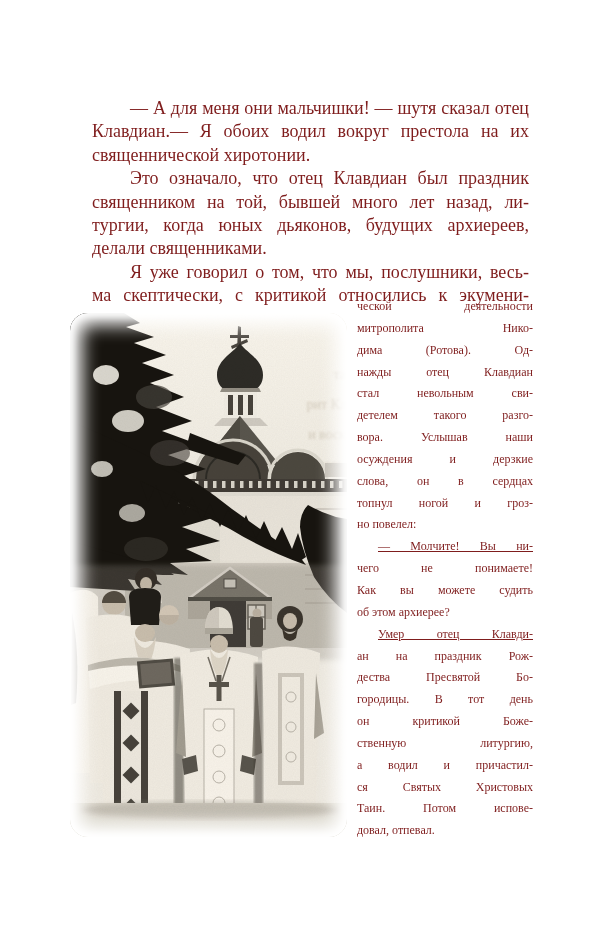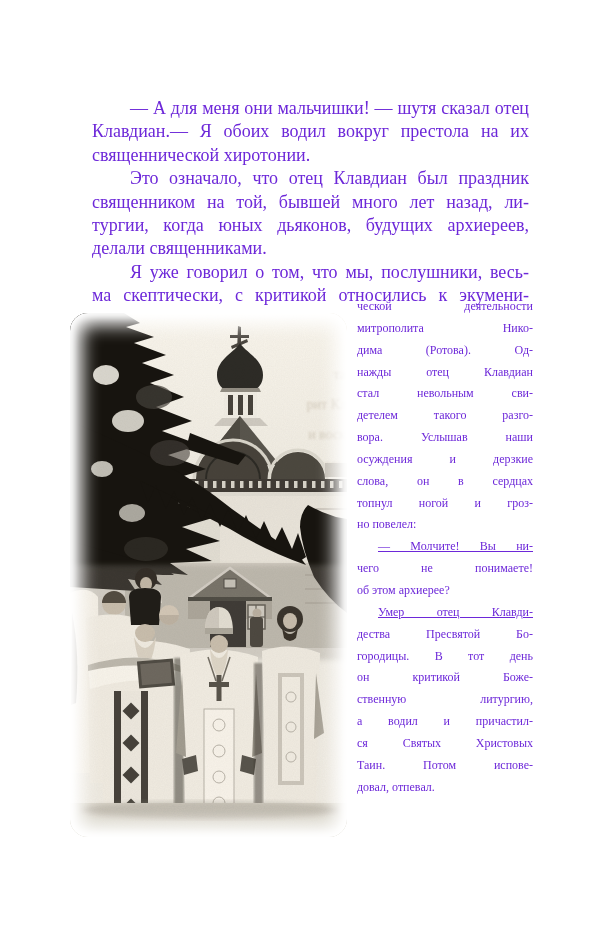--- a/index.html
+++ b/index.html
@@ -26,21 +26,21 @@
   }
   .photo svg{display:block;filter:blur(.45px) sepia(.06) brightness(1.01);}
   .photo .fade{
     position:absolute;inset:0;border-radius:18px;pointer-events:none;
     box-shadow:inset 0 0 18px 12px #ffffff, inset 0 0 6px 3px rgba(255,255,255,.85);
   }
 </style>
 </head>
 <body>
 
-<div class="page" style="background: rgb(255, 255, 255); color: #6d28d9;">
+<div class="page" style="background: rgb(255, 255, 255); color: #7f1d1d;">
 
   <div class="text-wide" id="wide">
       <div class="line ind">— А для меня они мальчишки! — шутя сказал отец</div>
       <div class="line">Клавдиан.— Я обоих водил вокруг престола на их</div>
       <div class="line end">священнической хиротонии.</div>
       <div class="line ind">Это означало, что отец Клавдиан был праздник</div>
       <div class="line">священником на той, бывшей много лет назад, ли-</div>
       <div class="line">тургии, когда юных дьяконов, будущих архиереев,</div>
       <div class="line end">делали священниками.</div>
       <div class="line ind">Я уже говорил о том, что мы, послушники, весь-</div>
@@ -259,22 +259,24 @@
       <div class="line">нажды отец Клавдиан</div>
       <div class="line">стал невольным сви-</div>
       <div class="line">детелем такого разго-</div>
       <div class="line">вора. Услышав наши</div>
       <div class="line">осуждения и дерзкие</div>
       <div class="line">слова, он в сердцах</div>
       <div class="line">топнул ногой и гроз-</div>
       <div class="line end">но повелел:</div>
       <div class="line ind">— Молчите! Вы ни-</div>
       <div class="line">чего не понимаете!</div>
+      <div class="line">Как вы можете судить</div>
       <div class="line end">об этом архиерее?</div>
       <div class="line ind">Умер отец Клавди-</div>
+      <div class="line">ан на праздник Рож-</div>
       <div class="line">дества Пресвятой Бо-</div>
       <div class="line">городицы. В тот день</div>
       <div class="line">он критикой Боже-</div>
       <div class="line">ственную литургию,</div>
       <div class="line">а водил и причастил-</div>
       <div class="line">ся Святых Христовых</div>
       <div class="line">Таин. Потом испове-</div>
       <div class="line end">довал, отпевал.</div>
     </div>
 

